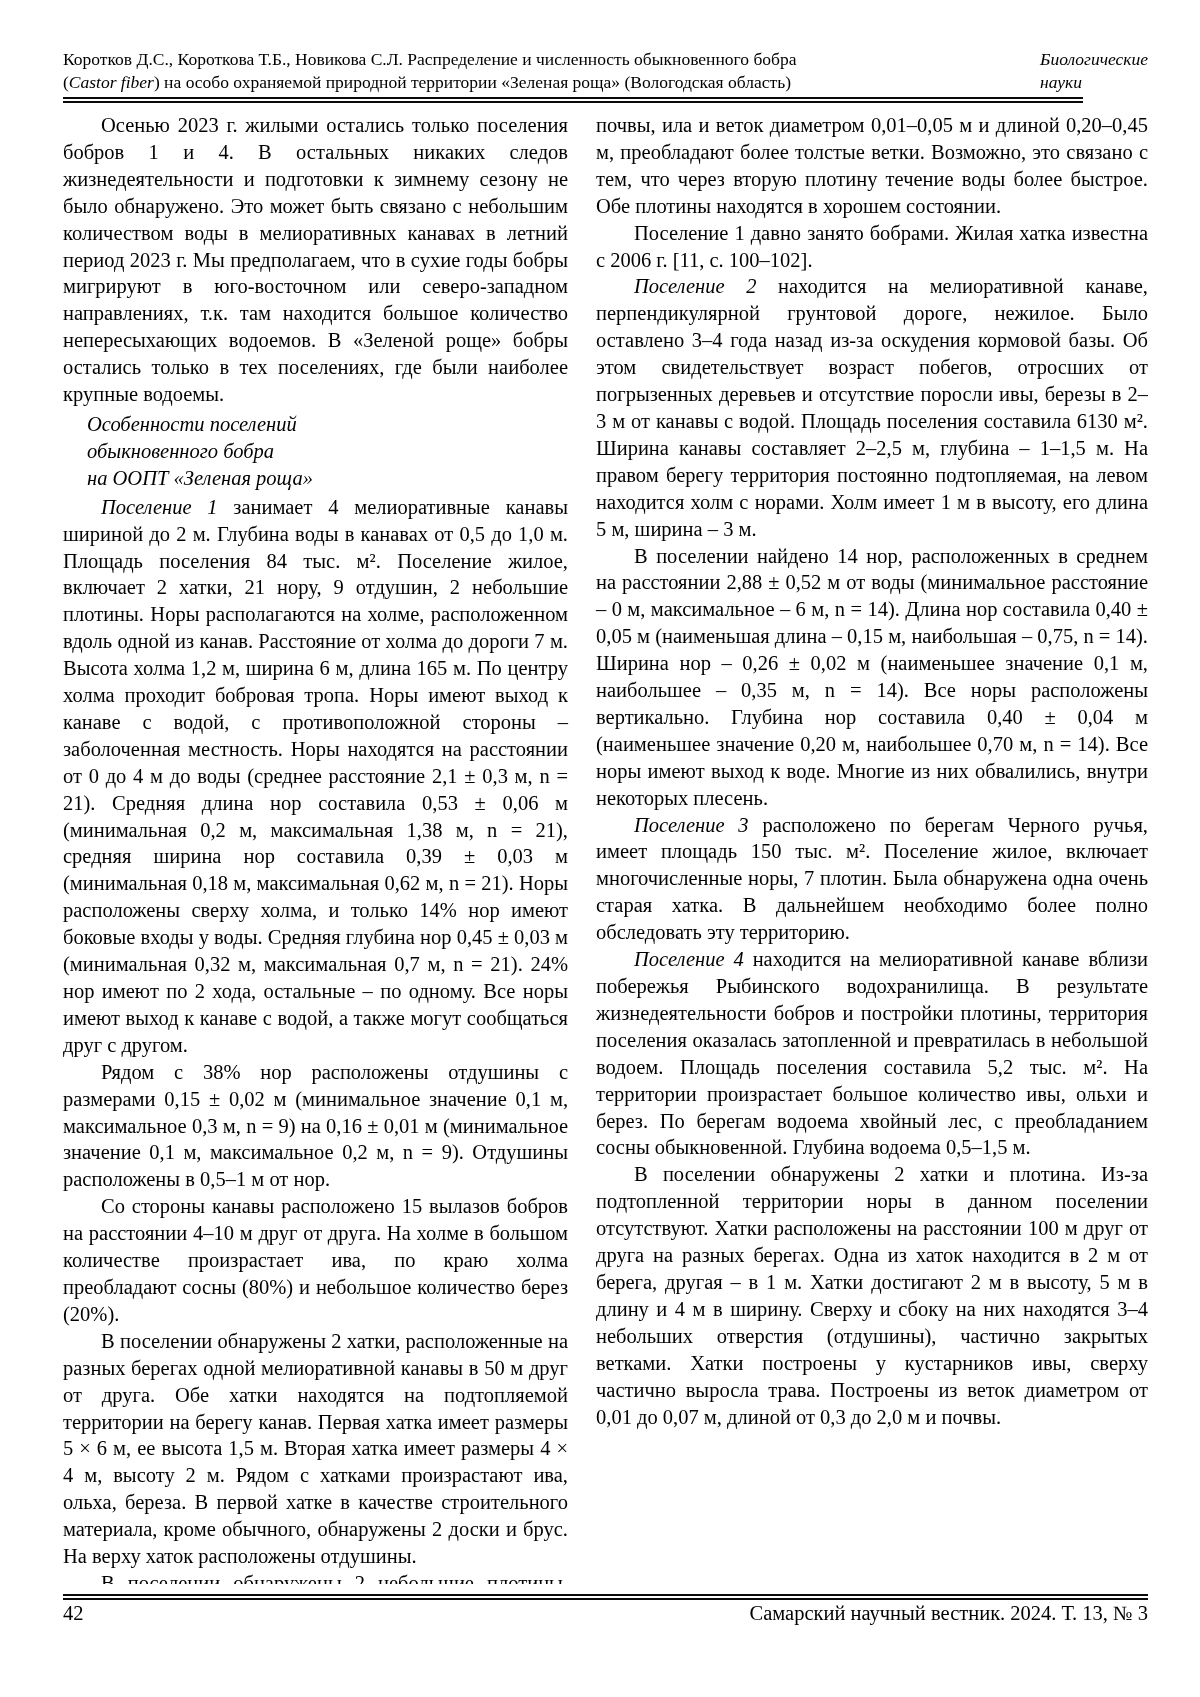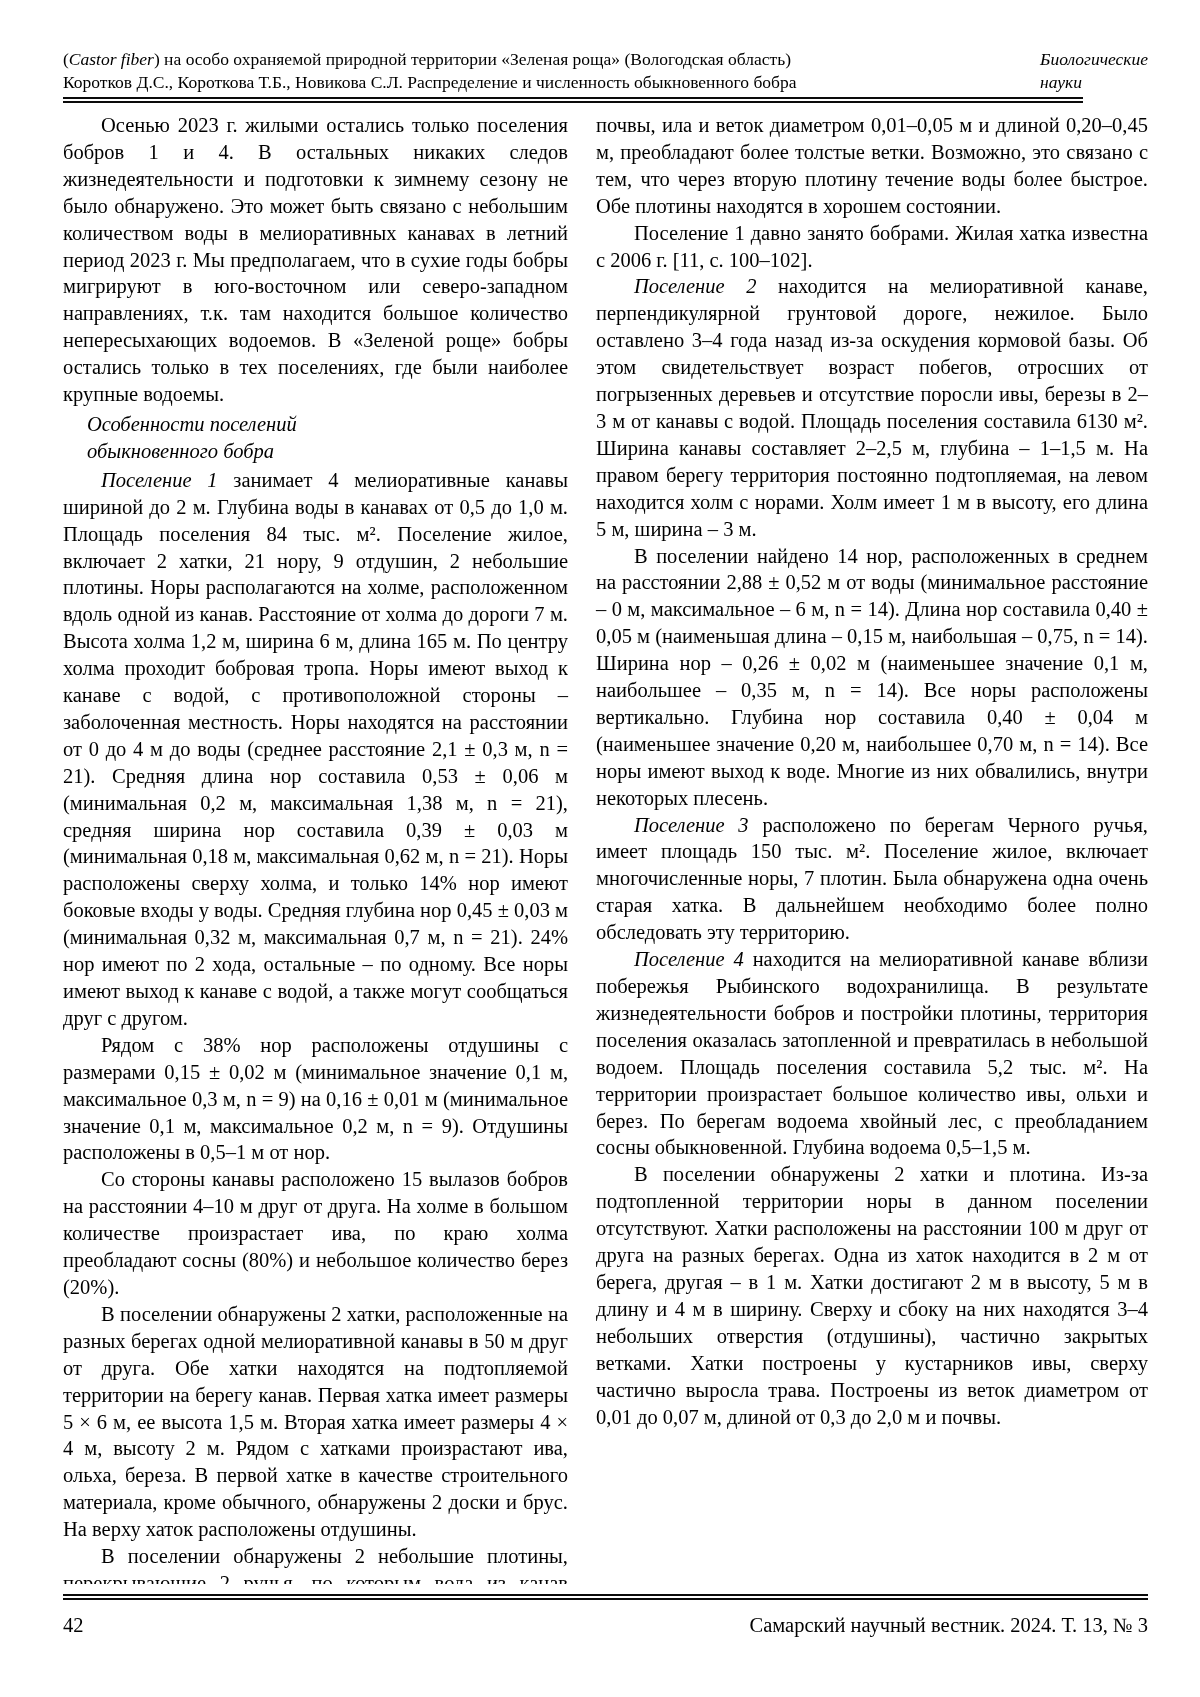--- a/index.html
+++ b/index.html
@@ -68,49 +68,50 @@
     position: absolute;
     left: 63px;
     top: 1594px;
     width: 1085px;
   }
   .footer-row {
     display: flex;
     justify-content: space-between;
     font-size: 20.5px;
     line-height: 26px;
-    margin-top: 12px;
+    margin-top: 0;
     text-align: center;
   }
 </style>
 </head>
 <body>
 
 <div class="page">
   <div class="content">
 
     <div class="running-head">
       <div class="rh-title">
+        <div>Коротков Д.С., Короткова Т.Б., Новикова С.Л. Распределение и численность обыкновенного бобра</div>
         <div><span>(</span><span class="rh-italic">Castor fiber</span><span>) на особо охраняемой природной территории «Зеленая роща» (Вологодская область)</span></div>
-        <div>Коротков Д.С., Короткова Т.Б., Новикова С.Л. Распределение и численность обыкновенного бобра</div>
       </div>
       <div class="rh-section">
         <div>Биологические</div>
         <div>науки</div>
       </div>
     </div>
     <div class="double-rule head-rule"></div>
 
     <div class="columns">
 
       <div class="col">
         <p>Осенью 2023 г. жилыми остались только поселения бобров 1 и 4. В остальных никаких следов жизнедеятельности и подготовки к зимнему сезону не было обнаружено. Это может быть связано с небольшим количеством воды в мелиоративных канавах в летний период 2023 г. Мы предполагаем, что в сухие годы бобры мигрируют в юго-восточном или северо-западном направлениях, т.к. там находится большое количество непересыхающих водоемов. В «Зеленой роще» бобры остались только в тех поселениях, где были наиболее крупные водоемы.</p>
         <div class="subheading">
           <div>Особенности поселений</div>
           <div>обыкновенного бобра</div>
+          <div>на ООПТ «Зеленая роща»</div>
         </div>
         <p><span class="lead-italic">Поселение 1</span><span> занимает 4 мелиоративные канавы шириной до 2 м. Глубина воды в канавах от 0,5 до 1,0 м. Площадь поселения 84 тыс. м². Поселение жилое, включает 2 хатки, 21 нору, 9 отдушин, 2 небольшие плотины. Норы располагаются на холме, расположенном вдоль одной из канав. Расстояние от холма до дороги 7 м. Высота холма 1,2 м, ширина 6 м, длина 165 м. По центру холма проходит бобровая тропа. Норы имеют выход к канаве с водой, с противоположной стороны – заболоченная местность. Норы находятся на расстоянии от 0 до 4 м до воды (среднее расстояние 2,1 ± 0,3 м, n = 21). Средняя длина нор составила 0,53 ± 0,06 м (минимальная 0,2 м, максимальная 1,38 м, n = 21), средняя ширина нор составила 0,39 ± 0,03 м (минимальная 0,18 м, максимальная 0,62 м, n = 21). Норы расположены сверху холма, и только 14% нор имеют боковые входы у воды. Средняя глубина нор 0,45 ± 0,03 м (минимальная 0,32 м, максимальная 0,7 м, n = 21). 24% нор имеют по 2 хода, остальные – по одному. Все норы имеют выход к канаве с водой, а также могут сообщаться друг с другом.</span></p>
         <p><span>Рядом с 38% нор расположены отдушины с размерами 0,15 ± 0,02 м (минимальное значение 0,1 м, максимальное 0,3 м, n = 9) на 0,16 ± 0,01 м (минимальное значение 0,1 м, максимальное 0,2 м, n = 9). Отдушины расположены в 0,5–1 м от нор.</span></p>
         <p><span>Со стороны канавы расположено 15 вылазов бобров на расстоянии 4–10 м друг от друга. На холме в большом количестве произрастает ива, по краю холма преобладают сосны (80%) и небольшое количество берез (20%).</span></p>
         <p><span>В поселении обнаружены 2 хатки, расположенные на разных берегах одной мелиоративной канавы в 50 м друг от друга. Обе хатки находятся на подтопляемой территории на берегу канав. Первая хатка имеет размеры 5 × 6 м, ее высота 1,5 м. Вторая хатка имеет размеры 4 × 4 м, высоту 2 м. Рядом с хатками произрастают ива, ольха, береза. В первой хатке в качестве строительного материала, кроме обычного, обнаружены 2 доски и брус. На верху хаток расположены отдушины.</span></p>
         <p><span>В поселении обнаружены 2 небольшие плотины, перекрывающие 2 ручья, по которым вода из канав уходит в реку Шексну. Плотины имеют длину по 1 м, их ширина 0,5 и 0,6 м, высота 0,5 и 0,4 м соответственно. Первая плотина состоит из почвы, ила и веток (предположительно ивы) диаметром 0,01–0,04 м и длиной 0,15–0,40 м. Вторая плотина состоит из</span></p>
       </div>
 
       <div class="col">
         <p class="no-indent"><span>почвы, ила и веток диаметром 0,01–0,05 м и длиной 0,20–0,45 м, преобладают более толстые ветки. Возможно, это связано с тем, что через вторую плотину течение воды более быстрое. Обе плотины находятся в хорошем состоянии.</span></p>

